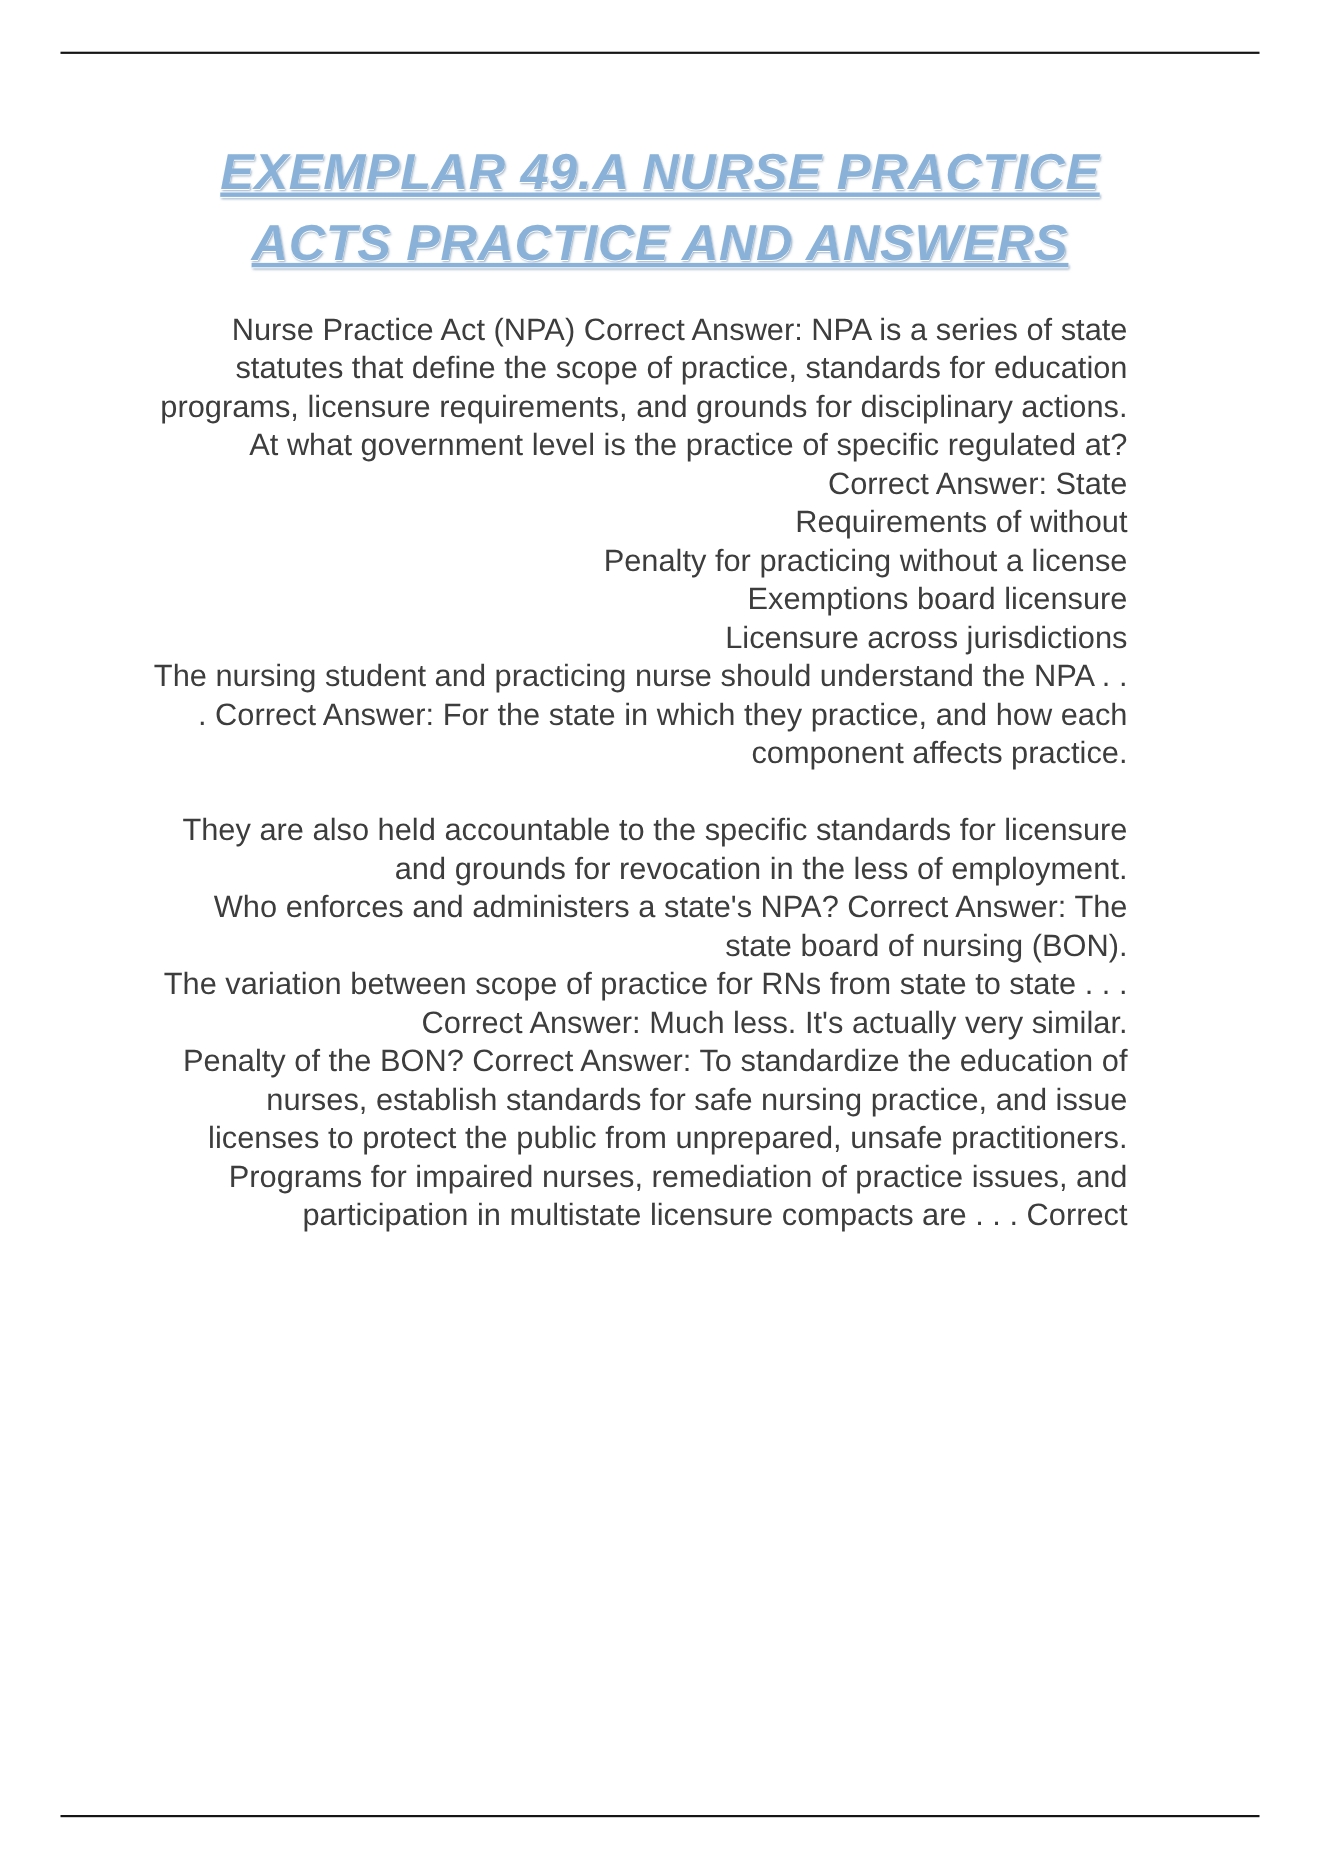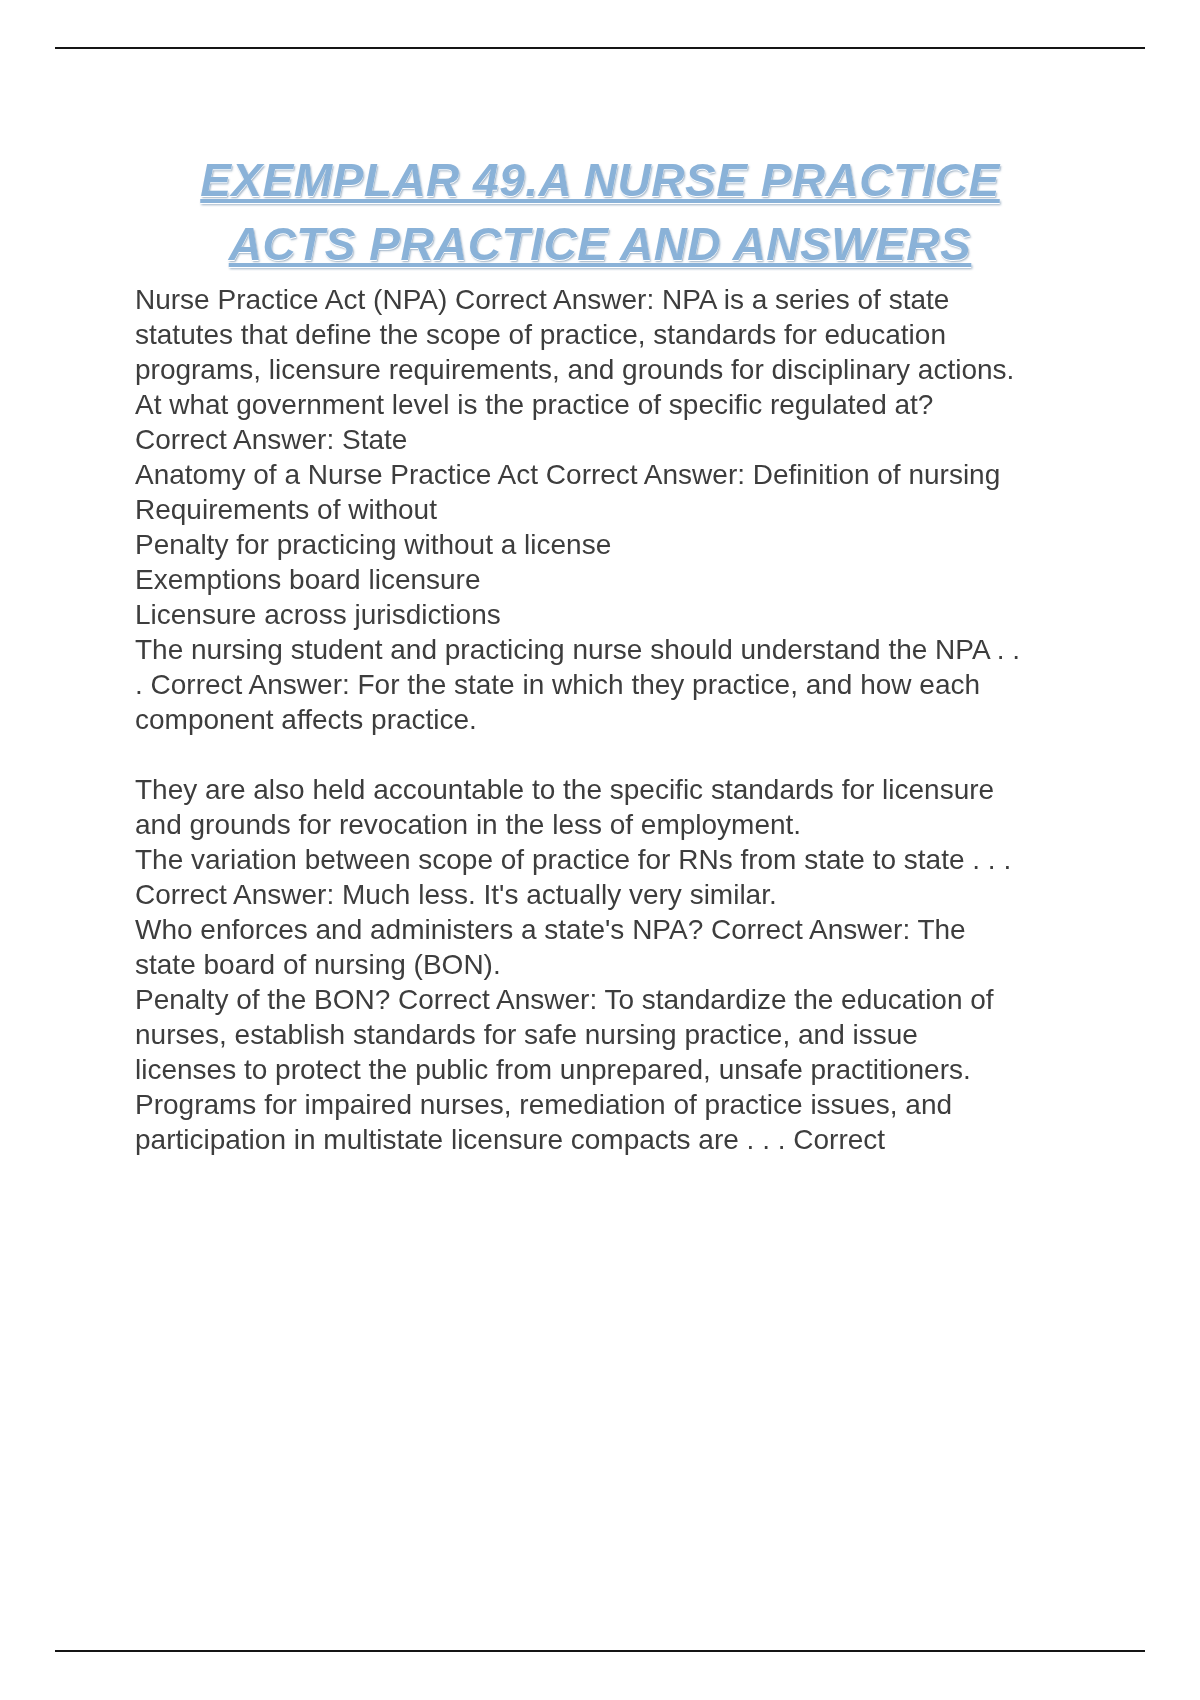--- a/index.html
+++ b/index.html
@@ -19,21 +19,21 @@
     position: absolute;
     left: 55px;
     width: 1090px;
     border-top: 2px solid #151515;
   }
   .rule-top { top: 47px; }
   .rule-bottom { top: 1650px; }
 
   .title-block {
     position: absolute;
-    top: 148px;
+    top: 124px;
     left: 0;
     width: 100%;
     text-align: center;
   }
   .title-line {
     display: inline-block;
     font-style: italic;
     font-weight: bold;
     font-size: 46px;
     line-height: 64px;
@@ -49,49 +49,49 @@
     left: 135px;
     top: 282px;
     width: 890px;
     font-size: 28px;
     line-height: 35px;
     color: #3d3d3d;
   }
   .para {
     margin: 0;
     padding: 0;
+    text-align: right;
   }
   .spacer {
     height: 35px;
   }
 </style>
 </head>
 <body>
 
 <div class="page">
 
   <div class="rule rule-top"></div>
 
   <div class="title-block">
     <span class="title-line">EXEMPLAR 49.A NURSE PRACTICE</span><br>
     <span class="title-line">ACTS PRACTICE AND ANSWERS</span>
   </div>
 
   <div class="content">
     <p class="para">Nurse Practice Act (NPA) Correct Answer: NPA is a series of state statutes that define the scope of practice, standards for education programs, licensure requirements, and grounds for disciplinary actions.</p>
     <p class="para">At what government level is the practice of specific regulated at? Correct Answer: State</p>
-    <p class="para">Anatomy of a Nurse Practice Act Correct Answer: Definition of nursing</p>
     <p class="para">Requirements of without</p>
     <p class="para">Penalty for practicing without a license</p>
     <p class="para">Exemptions board licensure</p>
     <p class="para">Licensure across jurisdictions</p>
     <p class="para">The nursing student and practicing nurse should understand the NPA . . . Correct Answer: For the state in which they practice, and how each component affects practice.</p>
     <div class="spacer"></div>
     <p class="para">They are also held accountable to the specific standards for licensure and grounds for revocation in the less of employment.</p>
+    <p class="para">Who enforces and administers a state's NPA? Correct Answer: The state board of nursing (BON).</p>
     <p class="para">The variation between scope of practice for RNs from state to state . . . Correct Answer: Much less. It's actually very similar.</p>
-    <p class="para">Who enforces and administers a state's NPA? Correct Answer: The state board of nursing (BON).</p>
     <p class="para">Penalty of the BON? Correct Answer: To standardize the education of nurses, establish standards for safe nursing practice, and issue licenses to protect the public from unprepared, unsafe practitioners.</p>
     <p class="para">Programs for impaired nurses, remediation of practice issues, and participation in multistate licensure compacts are . . . Correct</p>
   </div>
 
   <div class="rule rule-bottom"></div>
 
 </div>
 
 </body></html>

